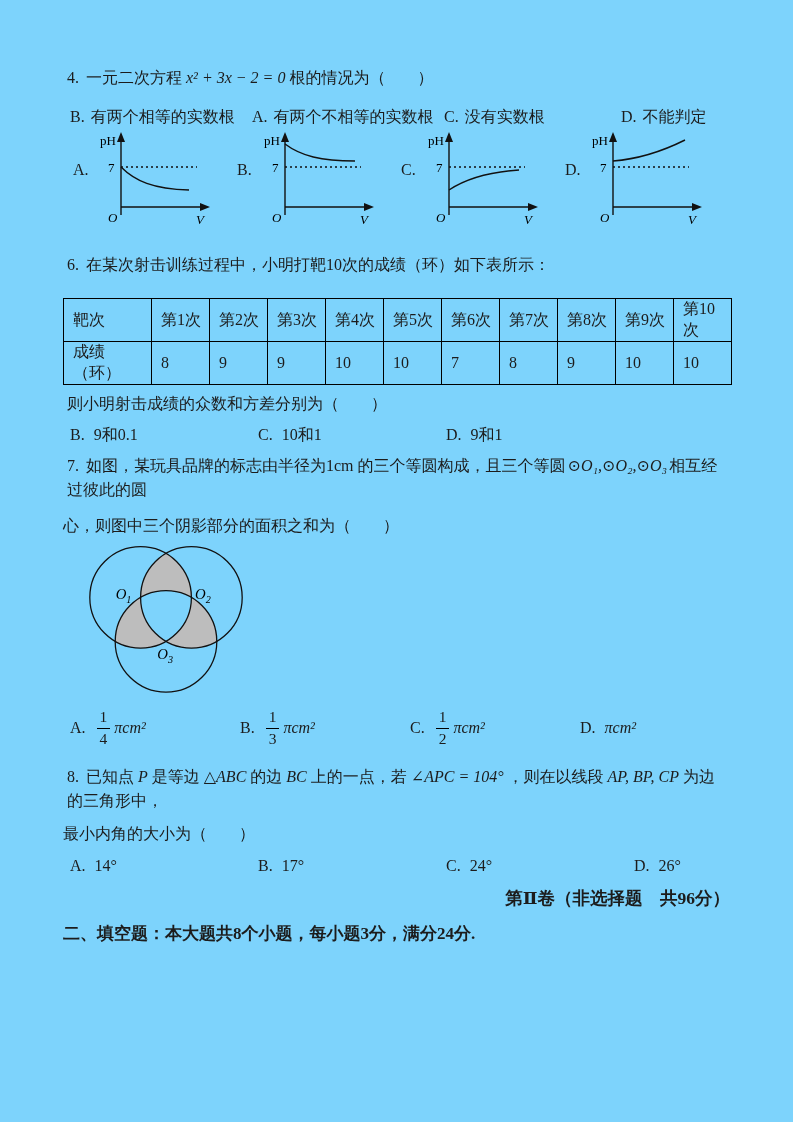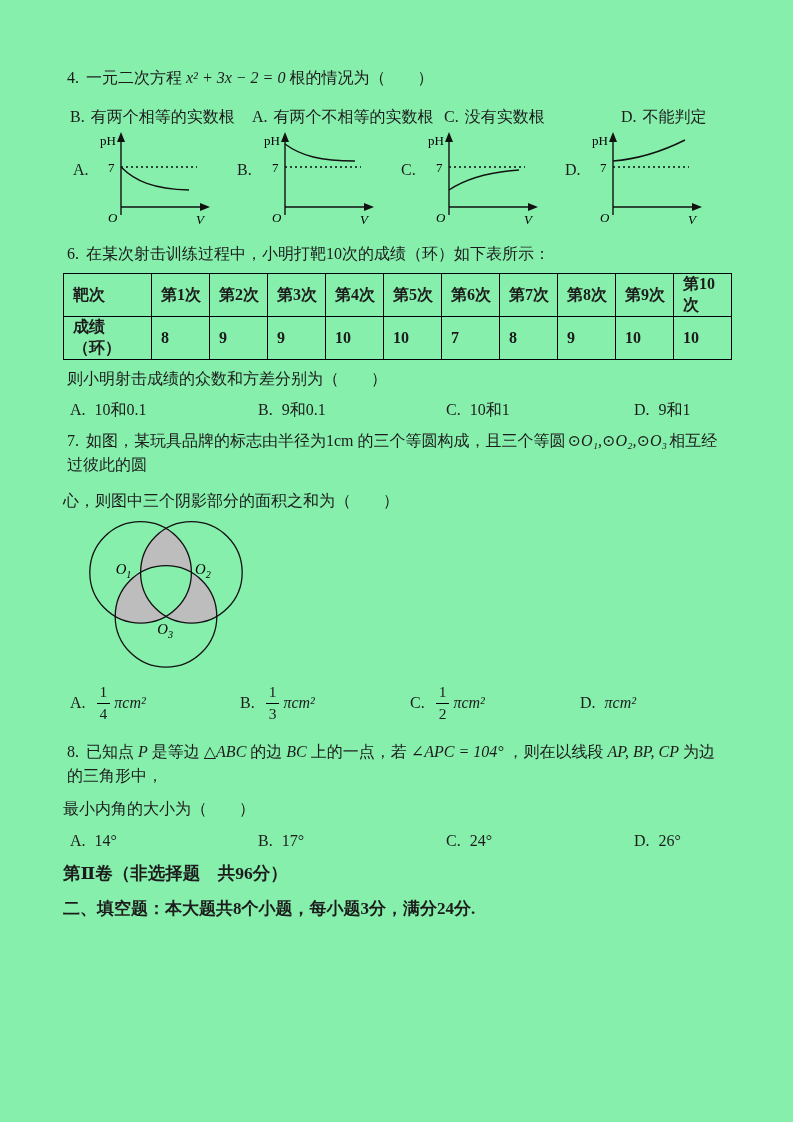--- a/index.html
+++ b/index.html
@@ -1,21 +1,21 @@
 <!DOCTYPE html>
 <html><head>
 <meta charset="utf-8">
 <style>
   html,body{margin:0;padding:0;background:#fff;}
   .page{
     position:relative;
     width:793px;height:1122px;
     box-sizing:border-box;
     padding:66px 63px 0 63px;
-    background:#86efac;
+    background:#7dd3fc;
     overflow:hidden;
     font-family:"Liberation Serif","DejaVu Serif",serif;
     font-size:16px;color:#1c1c1c;
   }
   p{margin:0;}
   .stem{line-height:24px;margin-left:4px;}
   .qnum{margin-right:7px;}
   .math{font-style:italic;font-family:"Liberation Serif","DejaVu Serif",serif;margin:0 4px;}
   .mathtight{font-style:italic;margin:0 2px;}
   
@@ -28,21 +28,21 @@
   .opts4 .opt:nth-child(3){width:177px;}
   .opts4 .olabel{margin-right:6px;}
   
   .q5para{margin-top:6px;}
   .qline{line-height:41px;}
   
   .graphs{display:flex;margin-top:0;margin-left:10px;height:108px;}
   .gunit{display:flex;width:164px;}
   .gl{width:26px;padding-top:32px;}
   
-  table.score-table{border-collapse:collapse;margin-top:7px;width:667px;table-layout:fixed;font-weight:bold;}
+  table.score-table{border-collapse:collapse;margin-top:21px;width:667px;table-layout:fixed;}
   table.score-table td{
     border:1.5px solid #000;height:41px;padding:0 2px 0 9px;
     font-size:16px;vertical-align:middle;overflow:hidden;
   }
   .q6tail{margin-top:7px;line-height:24px;margin-left:4px;}
   .opts6{margin-top:7px;}
   
   .q7line1{margin-top:7px;line-height:24px;margin-left:4px;}
   .q7line2{margin-top:12px;line-height:24px;}
   .fig7{margin-top:4px;margin-left:8px;}
@@ -52,21 +52,21 @@
   .frac{display:inline-block;text-align:center;vertical-align:middle;
         font-size:15.5px;line-height:1.2;margin:0 4px 0 2px;}
   .fn{display:block;border-bottom:1.4px solid #000;padding:0 3px 1px;}
   .fd{display:block;padding-top:1px;}
   .unit{font-style:italic;white-space:nowrap;}
   
   .q8line1{margin-top:14px;line-height:24px;margin-left:4px;}
   .q8line2{margin-top:9px;line-height:24px;}
   .opts8{margin-top:8px;align-items:flex-end;}
   
-  .vol-title{margin-top:8px;text-align:left;font-weight:700;font-size:17.5px;line-height:24px;}
+  .vol-title{margin-top:8px;text-align:right;font-weight:700;font-size:17.5px;line-height:24px;}
   .sub-head{margin-top:12px;font-weight:700;font-size:17px;line-height:24px;}
   
   svg text{font-family:"Liberation Serif","DejaVu Serif",serif;}
   .axlabel{font-size:13px;}
   .itlabel{font-size:13px;font-style:italic;}
   .figlabel{font-size:16px;font-style:italic;}
 </style>
 </head>
 <body>
 
@@ -146,21 +146,21 @@
         <path d="M22,32 C48,30 70,23 94,11" fill="none" stroke="#111" stroke-width="1.4"></path>
         <text x="1" y="16" class="axlabel">pH</text>
         <text x="9" y="43" class="axlabel">7</text>
         <text x="9" y="93" class="itlabel">O</text>
         <text x="97" y="95" class="itlabel">V</text>
       </svg>
     </div>
   </div>
 
   
-  <p class="stem" style="margin-top:5px;"><span class="qnum">6.</span><span>在某次射击训练过程中，小明打靶10次的成绩（环）如下表所示：</span></p>
+  <p class="stem" style="margin-top:16px;"><span class="qnum">6.</span><span>在某次射击训练过程中，小明打靶10次的成绩（环）如下表所示：</span></p>
 
   <table class="score-table">
     <colgroup>
       <col style="width:88px">
         <col style="width:58px">
         <col style="width:58px">
         <col style="width:58px">
         <col style="width:58px">
         <col style="width:58px">
         <col style="width:58px">
@@ -195,21 +195,20 @@
       <td>9</td>
       <td>10</td>
       <td>10</td>
     </tr>
   </tbody>
     </table>
 
   <p class="q6tail">则小明射击成绩的众数和方差分别为（　　）</p>
 
   <div class="opts opts6">
-    <div class="opt"><span class="olabel">A.</span><span>10和0.1</span></div>
     <div class="opt"><span class="olabel">B.</span><span>9和0.1</span></div>
     <div class="opt"><span class="olabel">C.</span><span>10和1</span></div>
     <div class="opt"><span class="olabel">D.</span><span>9和1</span></div>
   </div>
 
   
   <p class="q7line1"><span class="qnum">7.</span><span>如图，某玩具品牌的标志由半径为1cm 的三个等圆构成，且三个等圆</span><span class="mathtight">⊙O₁,⊙O₂,⊙O₃</span><span>相互经过彼此的圆</span></p>
   <p class="q7line2">心，则图中三个阴影部分的面积之和为（　　）</p>
 
   <svg class="fig7" width="190" height="157" viewBox="0 0 205 170">

